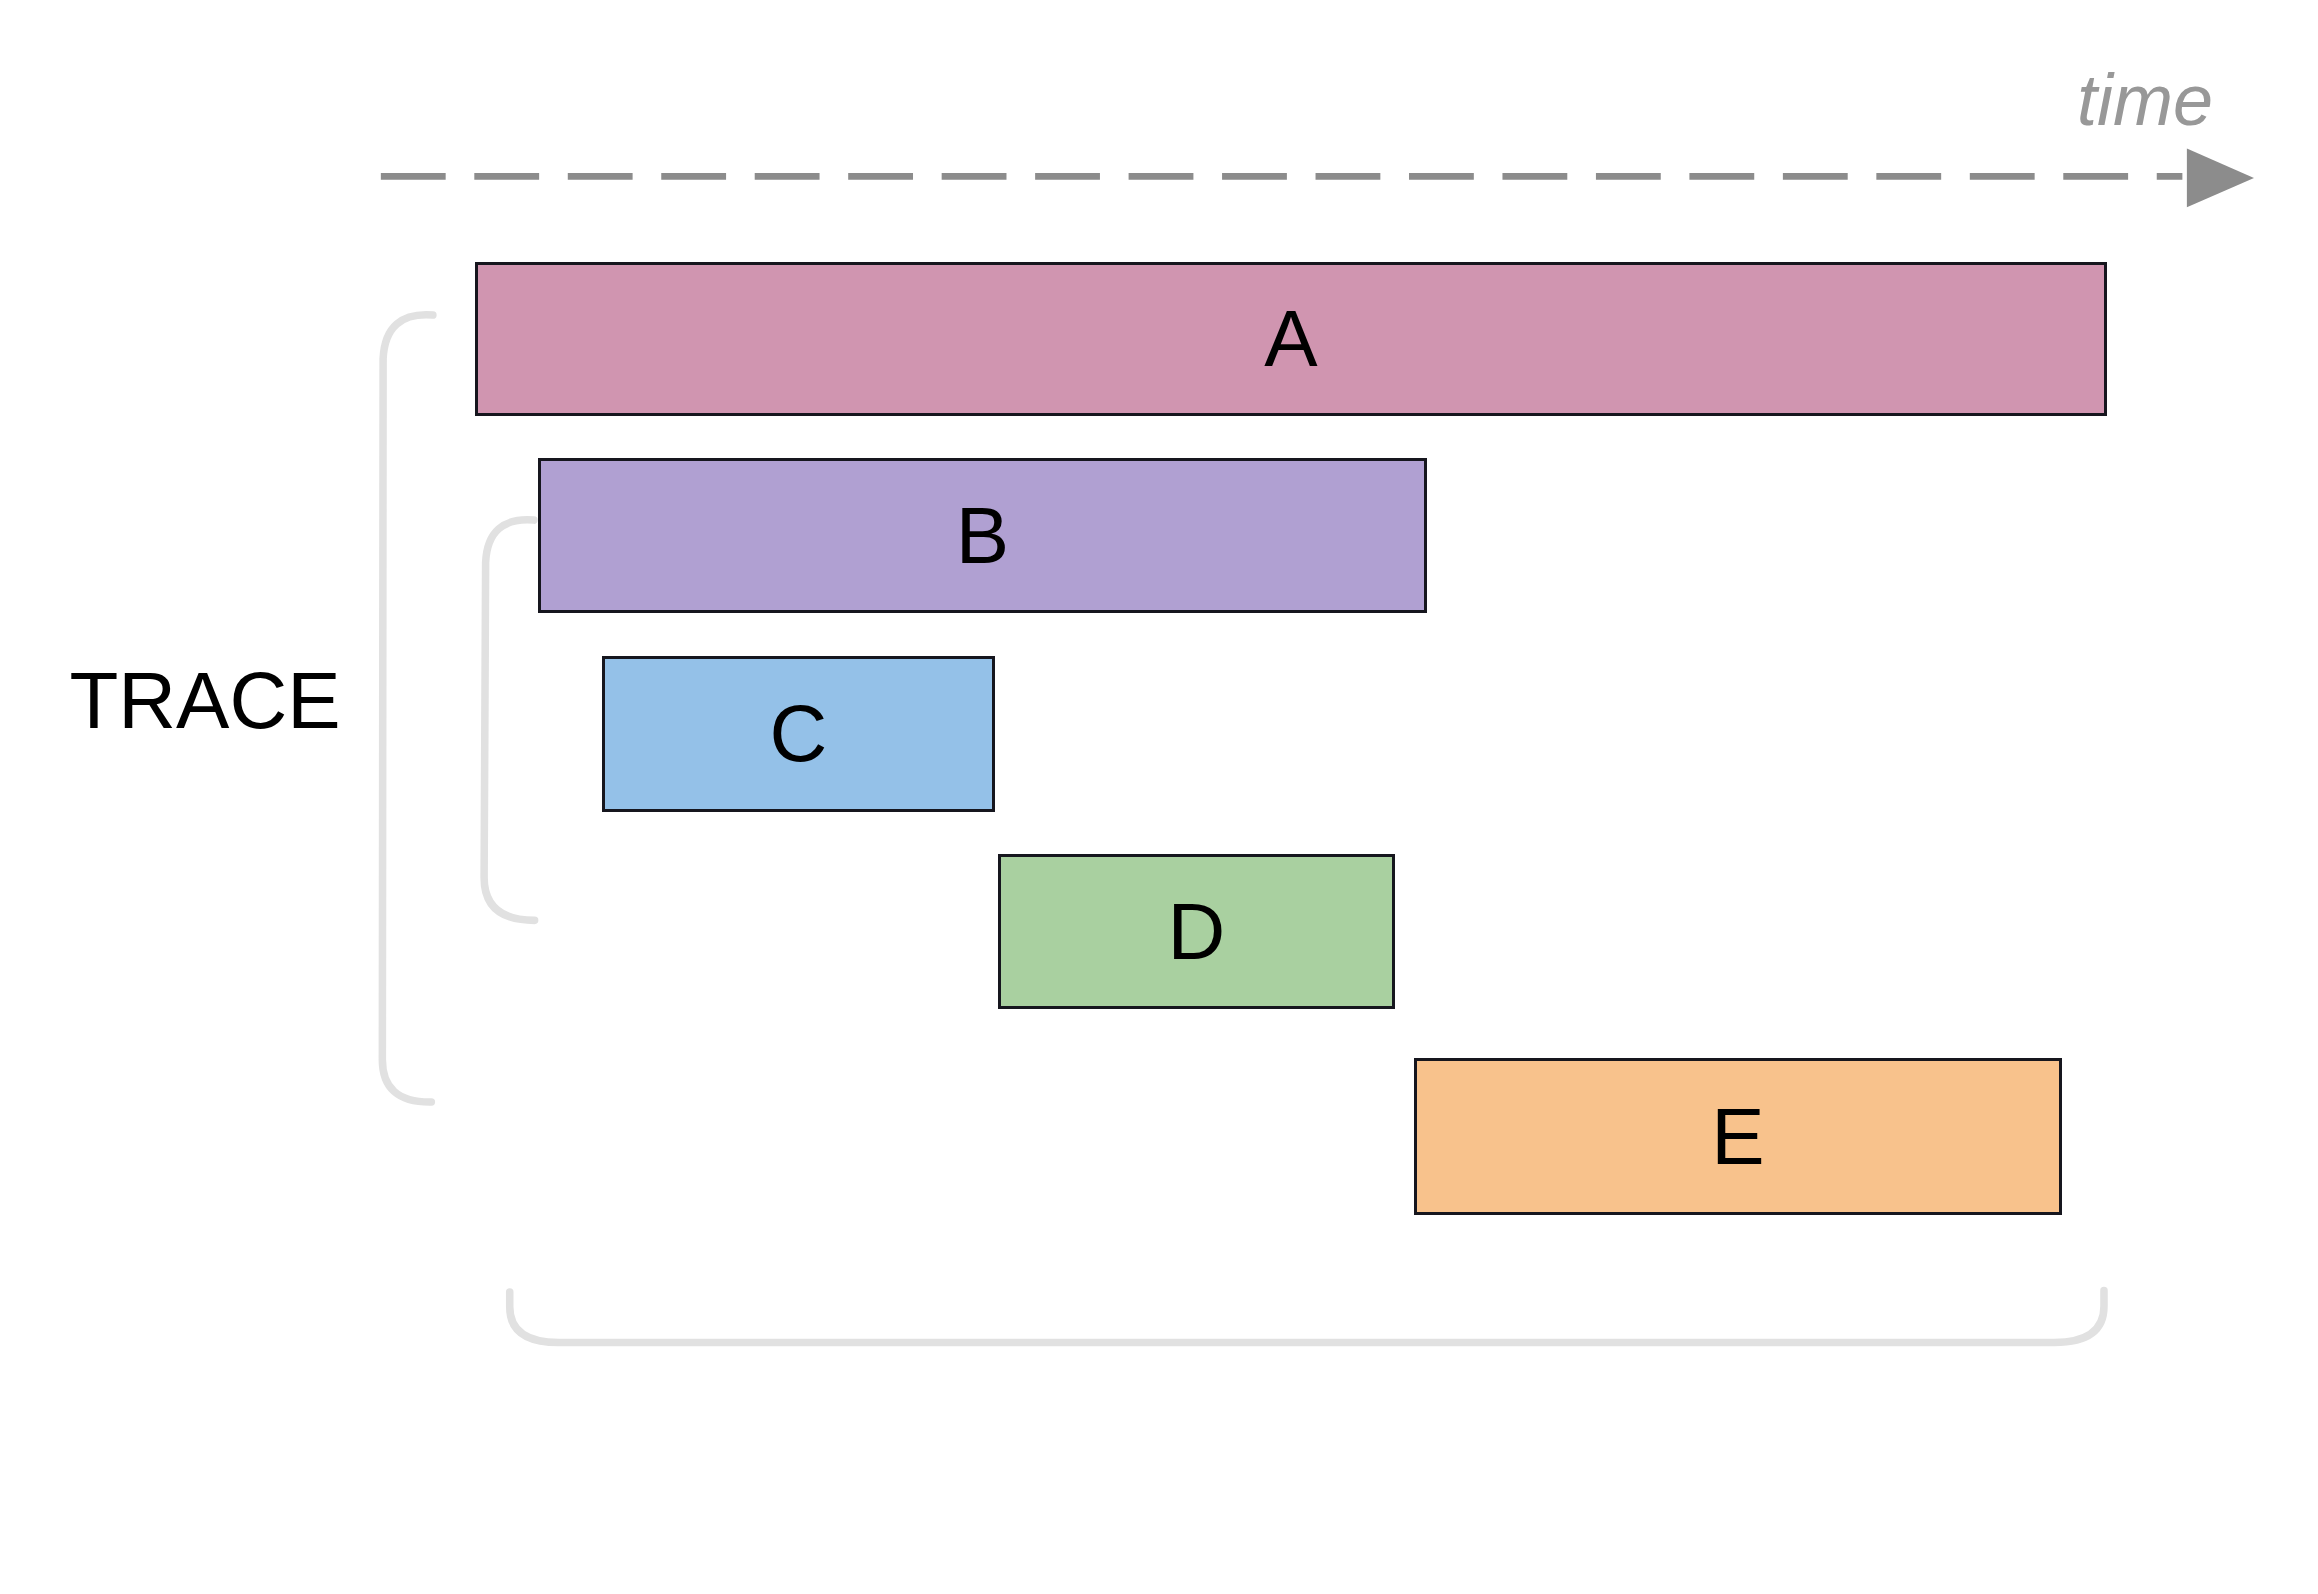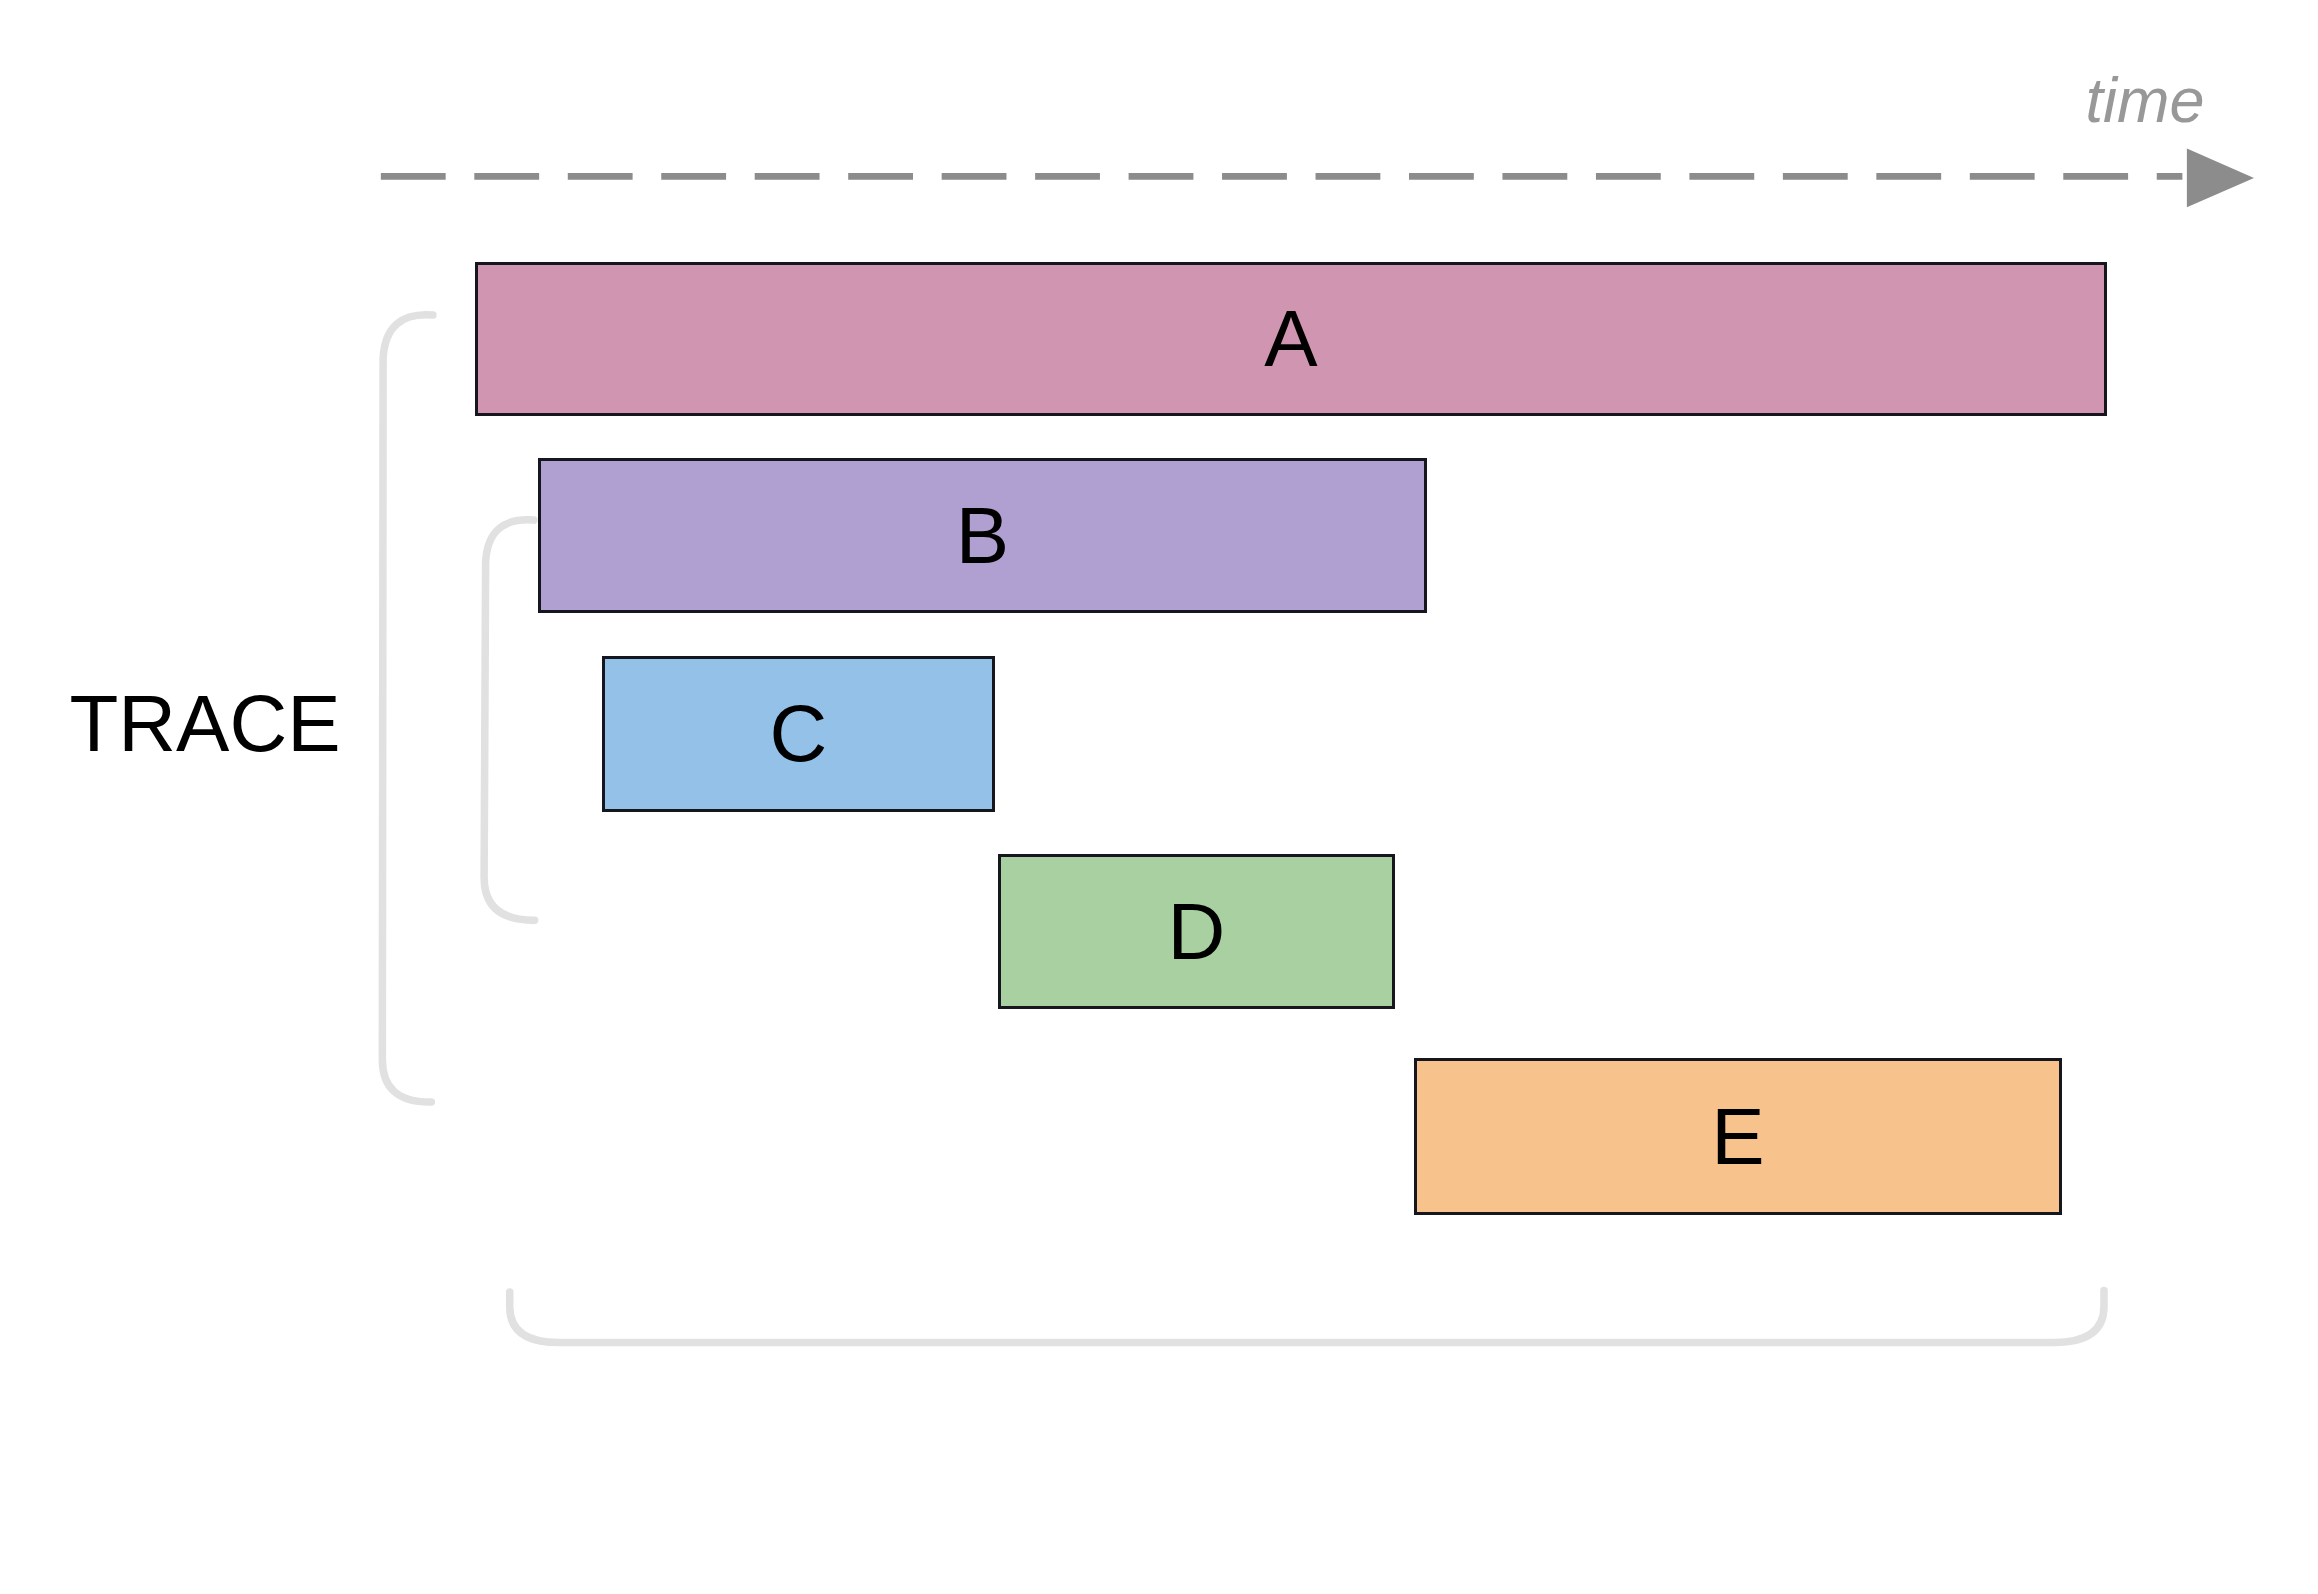--- a/index.html
+++ b/index.html
@@ -35,21 +35,21 @@
     transform: translate(-50%, -50%);
     font-size: 80px;
     font-weight: 400;
     color: #000000;
     white-space: nowrap;
     line-height: 1;
   }
   .time-label {
     position: absolute;
     transform: translate(-50%, -50%);
-    font-size: 63px;
+    font-size: 72px;
     font-style: italic;
     color: #989898;
     white-space: nowrap;
     line-height: 1;
   }
 </style>
 </head>
 <body>
 
 <div id="canvas">
@@ -77,17 +77,17 @@
   <div class="span-bar" style="left: 602px; top: 656px; width: 393px; height: 156px; background: rgb(148, 193, 232);">
     <span class="bar-letter">C</span>
   </div>
   <div class="span-bar" style="left: 998px; top: 854px; width: 397px; height: 155px; background: rgb(169, 208, 160);">
     <span class="bar-letter">D</span>
   </div>
   <div class="span-bar" style="left: 1414px; top: 1058px; width: 648px; height: 157px; background: rgb(248, 194, 140);">
     <span class="bar-letter">E</span>
   </div>
 
-  <div class="side-label" style="left: 205px; top: 724px;">TRACE</div>
+  <div class="side-label" style="left: 205px; top: 701px;">TRACE</div>
 
 
 </div>
 
 
 </body></html>

